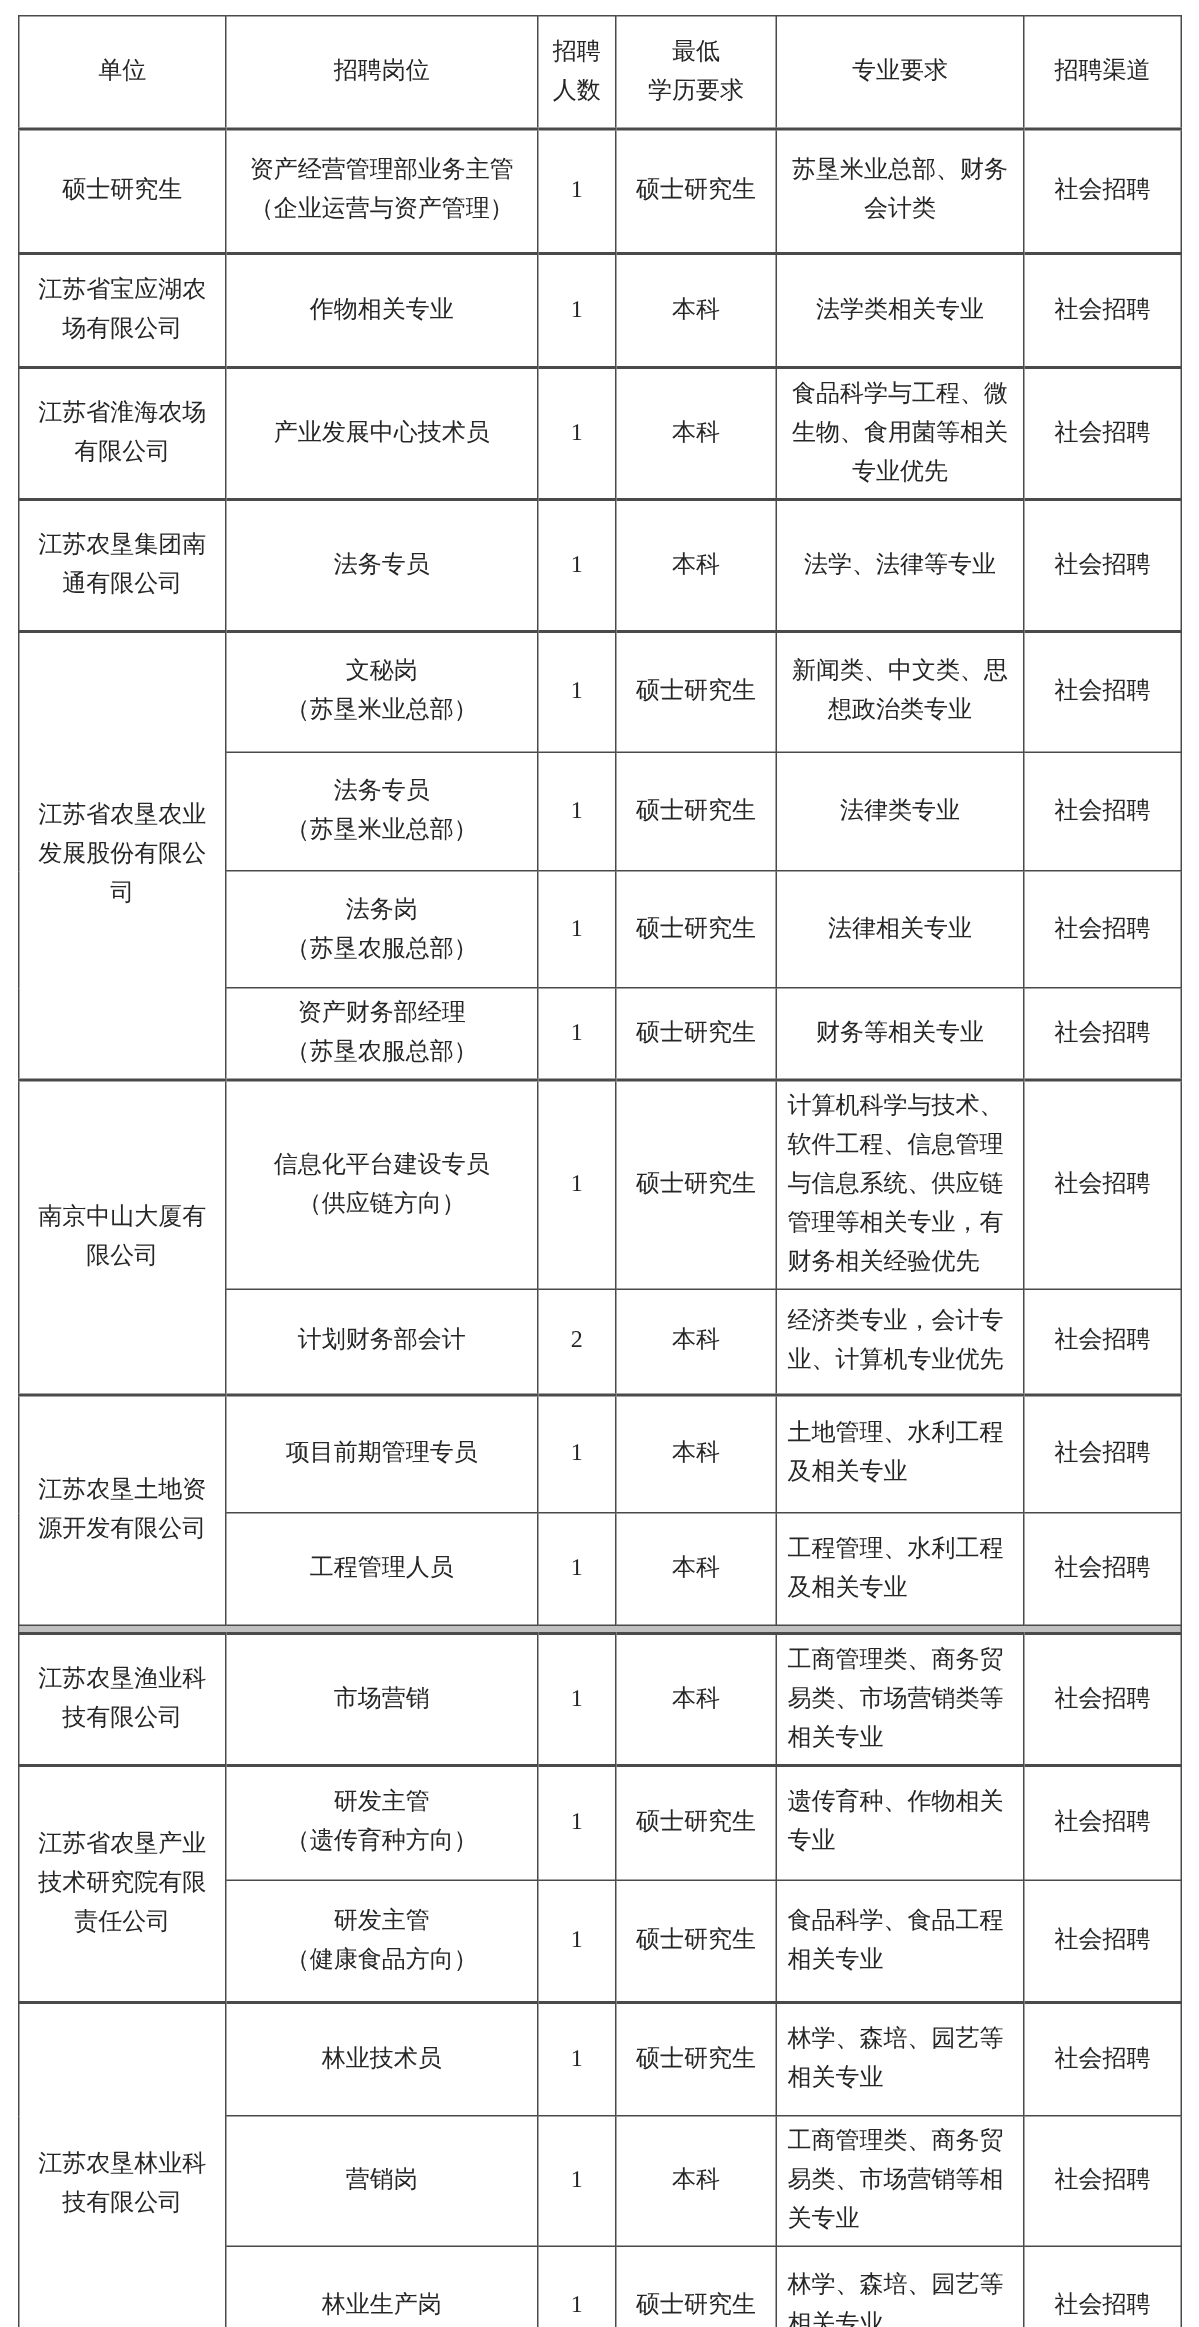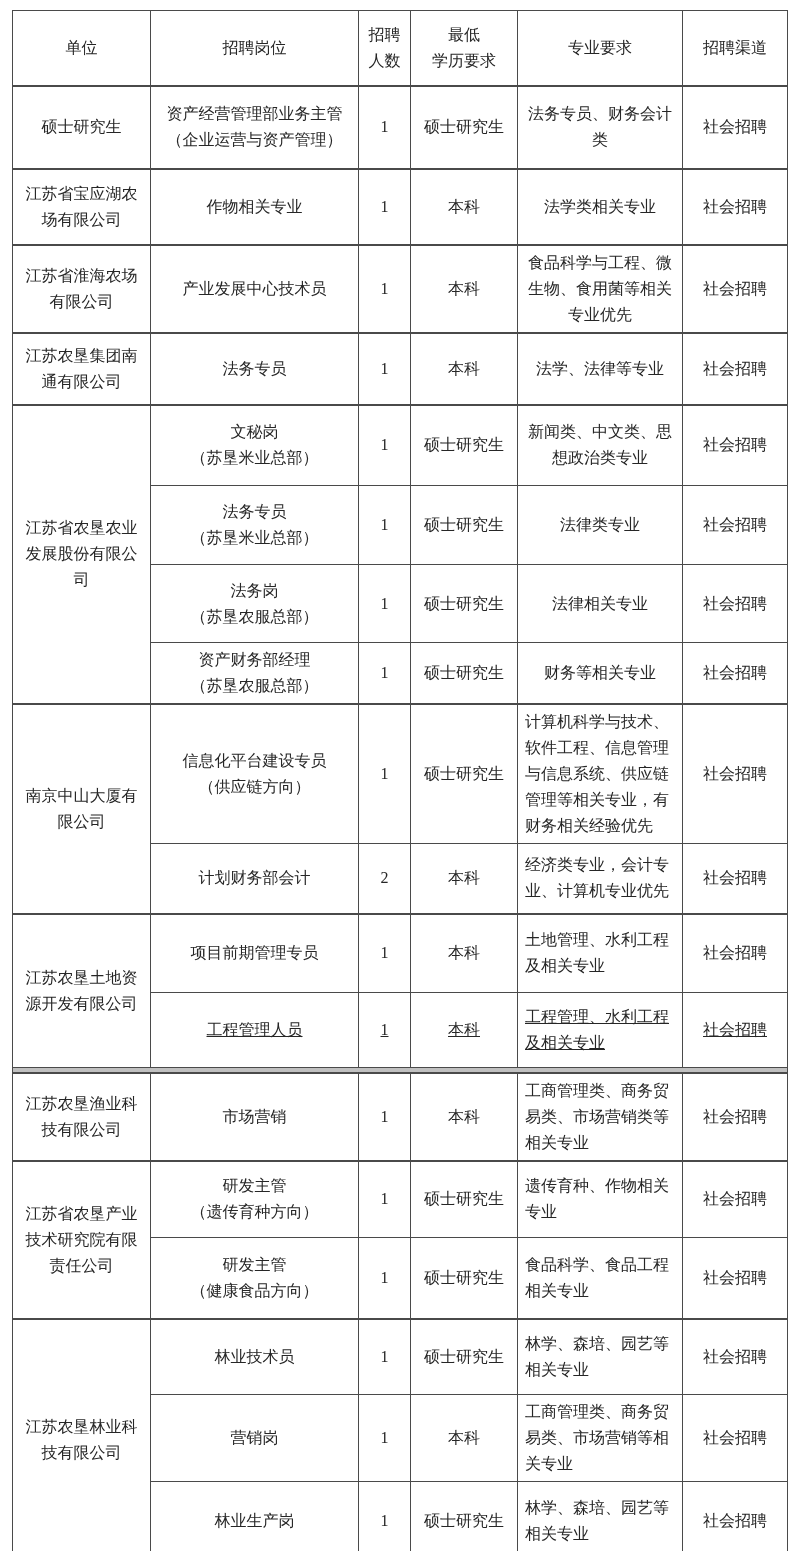--- a/index.html
+++ b/index.html
@@ -81,40 +81,40 @@
         <th>招聘渠道</th>
       </tr>
     </thead>
     <tbody id="table-body">
         <tr class="group-start" style="height: 83px;">
           <td class="unit" rowspan="1">硕士研究生</td>
           <td>资产经营管理部业务主管
 （企业运营与资产管理）</td>
           <td>1</td>
           <td>硕士研究生</td>
-          <td class="major center">法务专员、财务会计类</td>
+          <td class="major center">苏垦米业总部、财务会计类</td>
           <td>社会招聘</td>
         </tr>
         <tr class="group-start" style="height: 76px;">
           <td class="unit" rowspan="1">江苏省宝应湖农场有限公司</td>
           <td>作物相关专业</td>
           <td>1</td>
           <td>本科</td>
           <td class="major center">法学类相关专业</td>
           <td>社会招聘</td>
         </tr>
         <tr class="group-start" style="height: 81px;">
           <td class="unit" rowspan="1">江苏省淮海农场有限公司</td>
           <td>产业发展中心技术员</td>
           <td>1</td>
           <td>本科</td>
           <td class="major center">食品科学与工程、微生物、食用菌等相关专业优先</td>
           <td>社会招聘</td>
         </tr>
-        <tr class="group-start" style="height: 72px;">
+        <tr class="group-start" style="height: 88px;">
           <td class="unit" rowspan="1">江苏农垦集团南通有限公司</td>
           <td>法务专员</td>
           <td>1</td>
           <td>本科</td>
           <td class="major center">法学、法律等专业</td>
           <td>社会招聘</td>
         </tr>
         <tr class="group-start" style="height: 81px;">
           <td class="unit" rowspan="4">江苏省农垦农业发展股份有限公司</td>
           <td>文秘岗
@@ -165,21 +165,21 @@
           <td>社会招聘</td>
         </tr>
         <tr class="group-start" style="height: 79px;">
           <td class="unit" rowspan="2">江苏农垦土地资源开发有限公司</td>
           <td>项目前期管理专员</td>
           <td>1</td>
           <td>本科</td>
           <td class="major left">土地管理、水利工程及相关专业</td>
           <td>社会招聘</td>
         </tr>
-        <tr style="height: 75px; text-decoration: underline;">
+        <tr style="height: 75px;">
           <td>工程管理人员</td>
           <td>1</td>
           <td>本科</td>
           <td class="major left">工程管理、水利工程及相关专业</td>
           <td>社会招聘</td>
         </tr>
         <tr class="divider-row">
           <td colspan="6"></td>
         </tr>
         <tr class="group-start" style="height: 78px; margin-top: 20px;">

